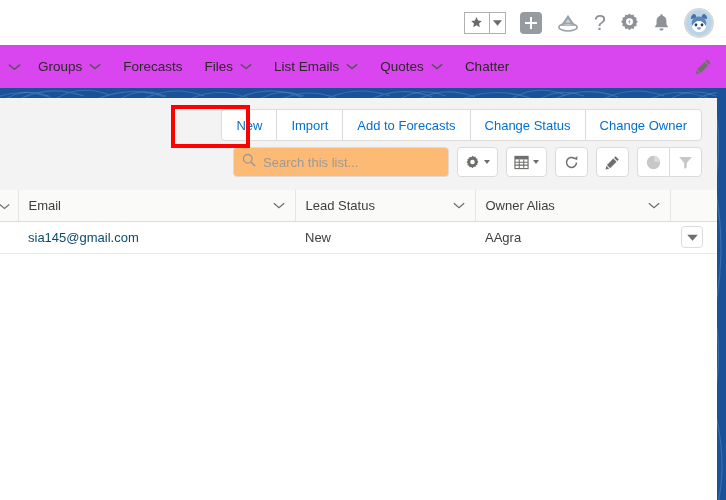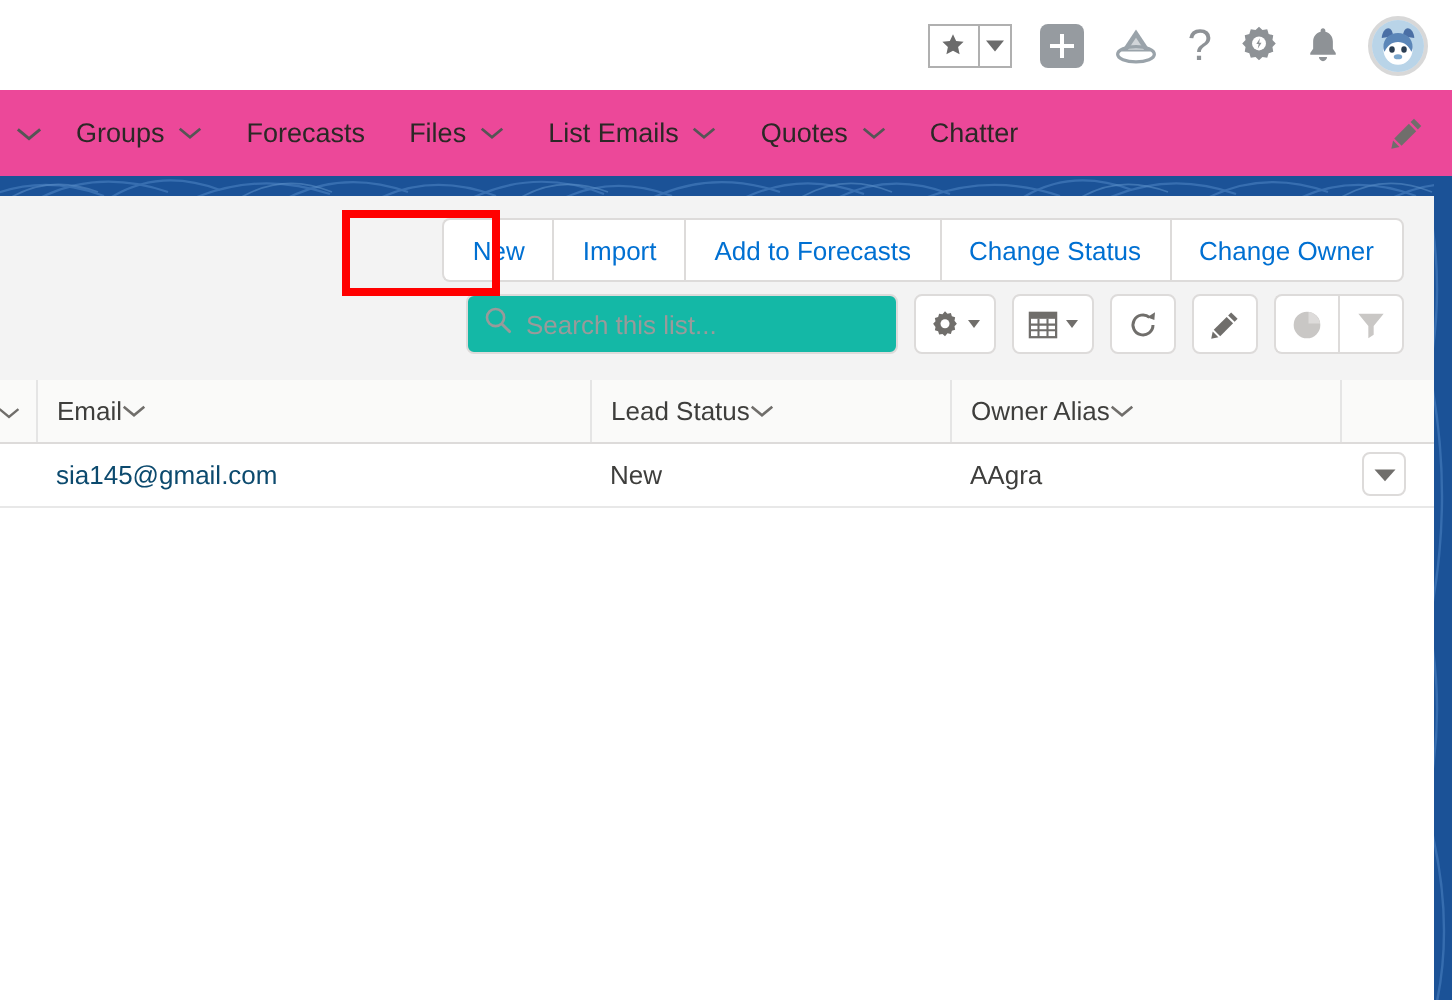--- a/index.html
+++ b/index.html
@@ -49,21 +49,21 @@
   .avatar {
     width: 30px; height: 30px; border-radius: 50%;
     background: #cfe0ef; border: 2px solid #d8d8d8;
     display: flex; align-items: center; justify-content: center;
     overflow: hidden; cursor: pointer;
   }
 
   
   .nav-bar {
     position: absolute; left: 0; top: 45px; width: 726px; height: 43px;
-    background: #ec4899; border-bottom: none;
+    background: #d946ef; border-bottom: none;
     display: flex; align-items: center;
   }
   .nav-items { display: flex; align-items: center; height: 100%; }
   .nav-item {
     display: flex; align-items: center; gap: 7px;
     font-size: 13.5px; color: #2b2826; height: 100%;
     padding: 0 11px; cursor: pointer; white-space: nowrap;
   }
   .nav-item.lead-chevron { padding-left: 8px; padding-right: 6px; }
   .nav-pencil {
@@ -113,21 +113,21 @@
     width: 79px; height: 43px;
     border: 4px solid #ff0000; pointer-events: none; z-index: 40;
   }
 
   
   .toolbar-row {
     position: absolute; right: 15px; top: 49px;
     display: flex; align-items: stretch; gap: 8px; height: 30px;
   }
   .search-box {
-    width: 216px; height: 30px; background: #14b8a6;
+    width: 216px; height: 30px; background: #fdba74;
     border: 1px solid #dddbda; border-radius: 4px;
     display: flex; align-items: center; padding: 0 8px; gap: 7px;
   }
   .search-box input {
     border: none; outline: none; font-size: 13px;
     color: #3e3e3c; background: transparent; width: 100%;
     font-family: "Liberation Sans", sans-serif;
   }
   .search-box input::placeholder { color: #9a9a9a; }
 
@@ -151,21 +151,21 @@
     background: #ffffff; overflow: hidden;
   }
   table { border-collapse: collapse; width: 100%; table-layout: fixed; }
   thead th {
     height: 31px; background: #fafaf9;
     border-bottom: 1px solid #dddbda; border-right: 1px solid #e5e5e5;
     font-size: 13px; font-weight: 400; color: #3e3e3c;
     text-align: left; padding: 0 10px; vertical-align: middle;
   }
   thead th .th-inner {
-    display: flex; align-items: center; justify-content: flex-start;
+    display: flex; align-items: center; justify-content: space-between;
     width: 100%;
   }
   tbody td {
     height: 32px; border-bottom: 1px solid #e8e8e8;
     font-size: 13px; color: #3e3e3c; padding: 0 10px; vertical-align: middle;
   }
   .email-link { color: #0c4a6e; text-decoration: none; cursor: pointer; }
   .row-caret-btn {
     width: 22px; height: 22px; border: 1px solid #dddbda; border-radius: 4px;
     background: #fff; display: flex; align-items: center; justify-content: center;

